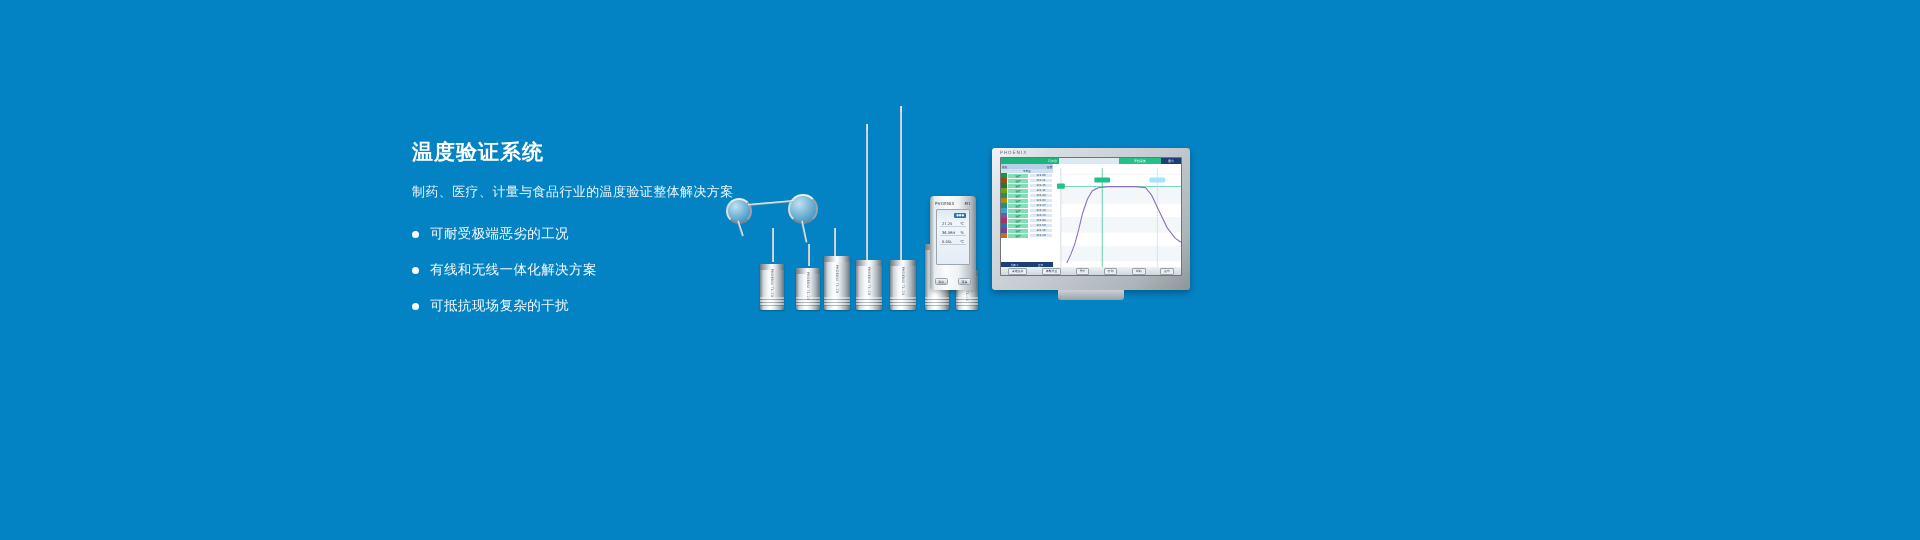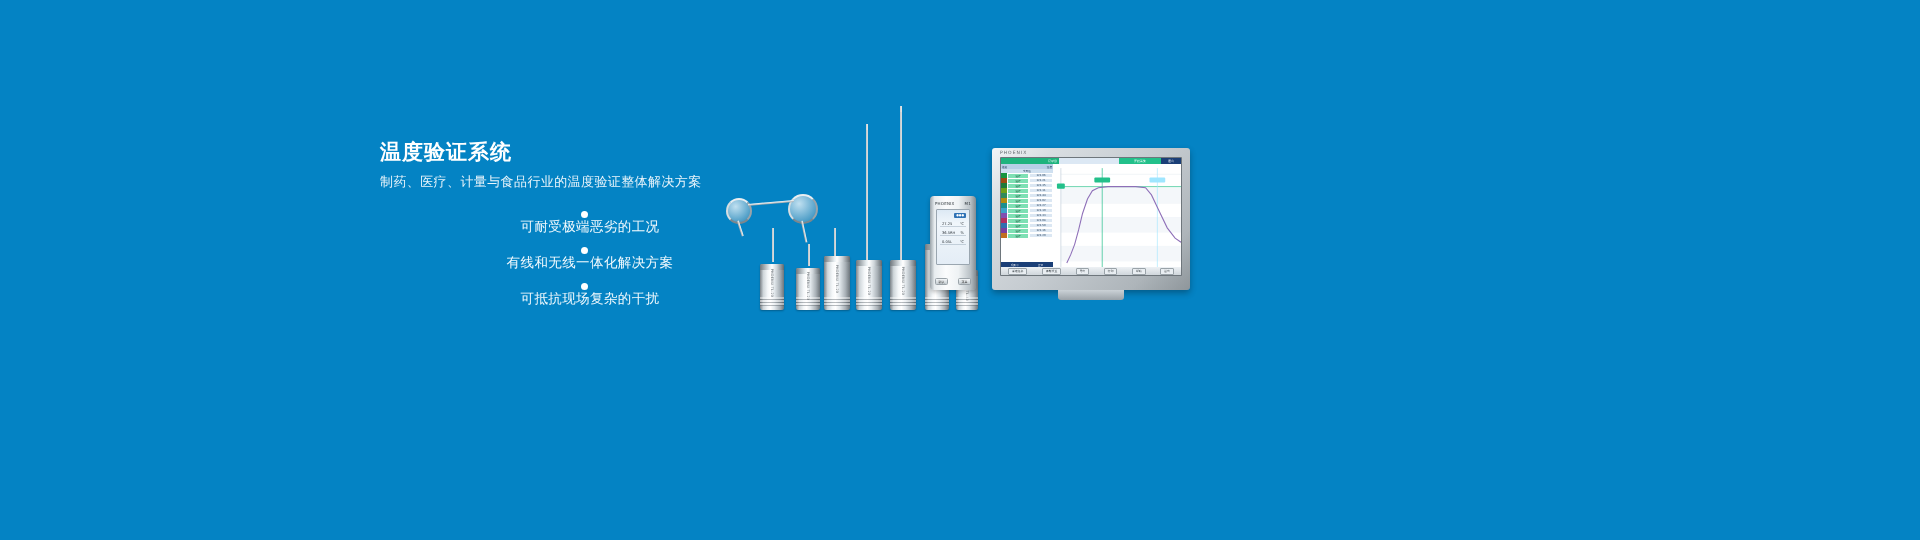--- a/index.html
+++ b/index.html
@@ -5,33 +5,33 @@
   * { margin:0; padding:0; box-sizing:border-box; }
   html,body { width:1920px; height:540px; overflow:hidden; }
   body {
     background:#0483c4;
     font-family:"DejaVu Sans","Liberation Sans",sans-serif;
     position:relative;
   }
   .banner { position:absolute; inset:0; background:#0483c4; }
 
   
-  .text-block { position:absolute; left:380px; top:140px; width:420px; }
+  .text-block { position:absolute; left:412px; top:140px; width:420px; }
   .hero-title {
     font-size:21px; font-weight:bold; color:#ffffff;
     letter-spacing:1px; line-height:1.2; white-space:nowrap;
   }
   .hero-sub {
-    margin-top:8px; font-size:13px; color:#eaf5fb;
+    margin-top:18px; font-size:13px; color:#eaf5fb;
     letter-spacing:.4px; white-space:nowrap; font-weight:normal;
   }
   .feature-list { margin-top:20px; list-style:none; }
   .feature-item {
     display:flex; align-items:center; height:26px;
-    margin-bottom:0; color:#f2fafe; font-size:13.5px; letter-spacing:.4px;flex-direction:column;
+    margin-bottom:0; color:#f2fafe; font-size:13.5px; letter-spacing:.4px;
   }
   .feature-item + .feature-item { margin-top:10px; }
   .bullet-dot {
     width:7px; height:7px; border-radius:50%;
     background:#ffffff; margin-right:11px; flex:0 0 auto;
   }
   .feature-text { white-space:nowrap; }
 
   
   .product-group { position:absolute; left:720px; top:120px; width:500px; height:190px; }

